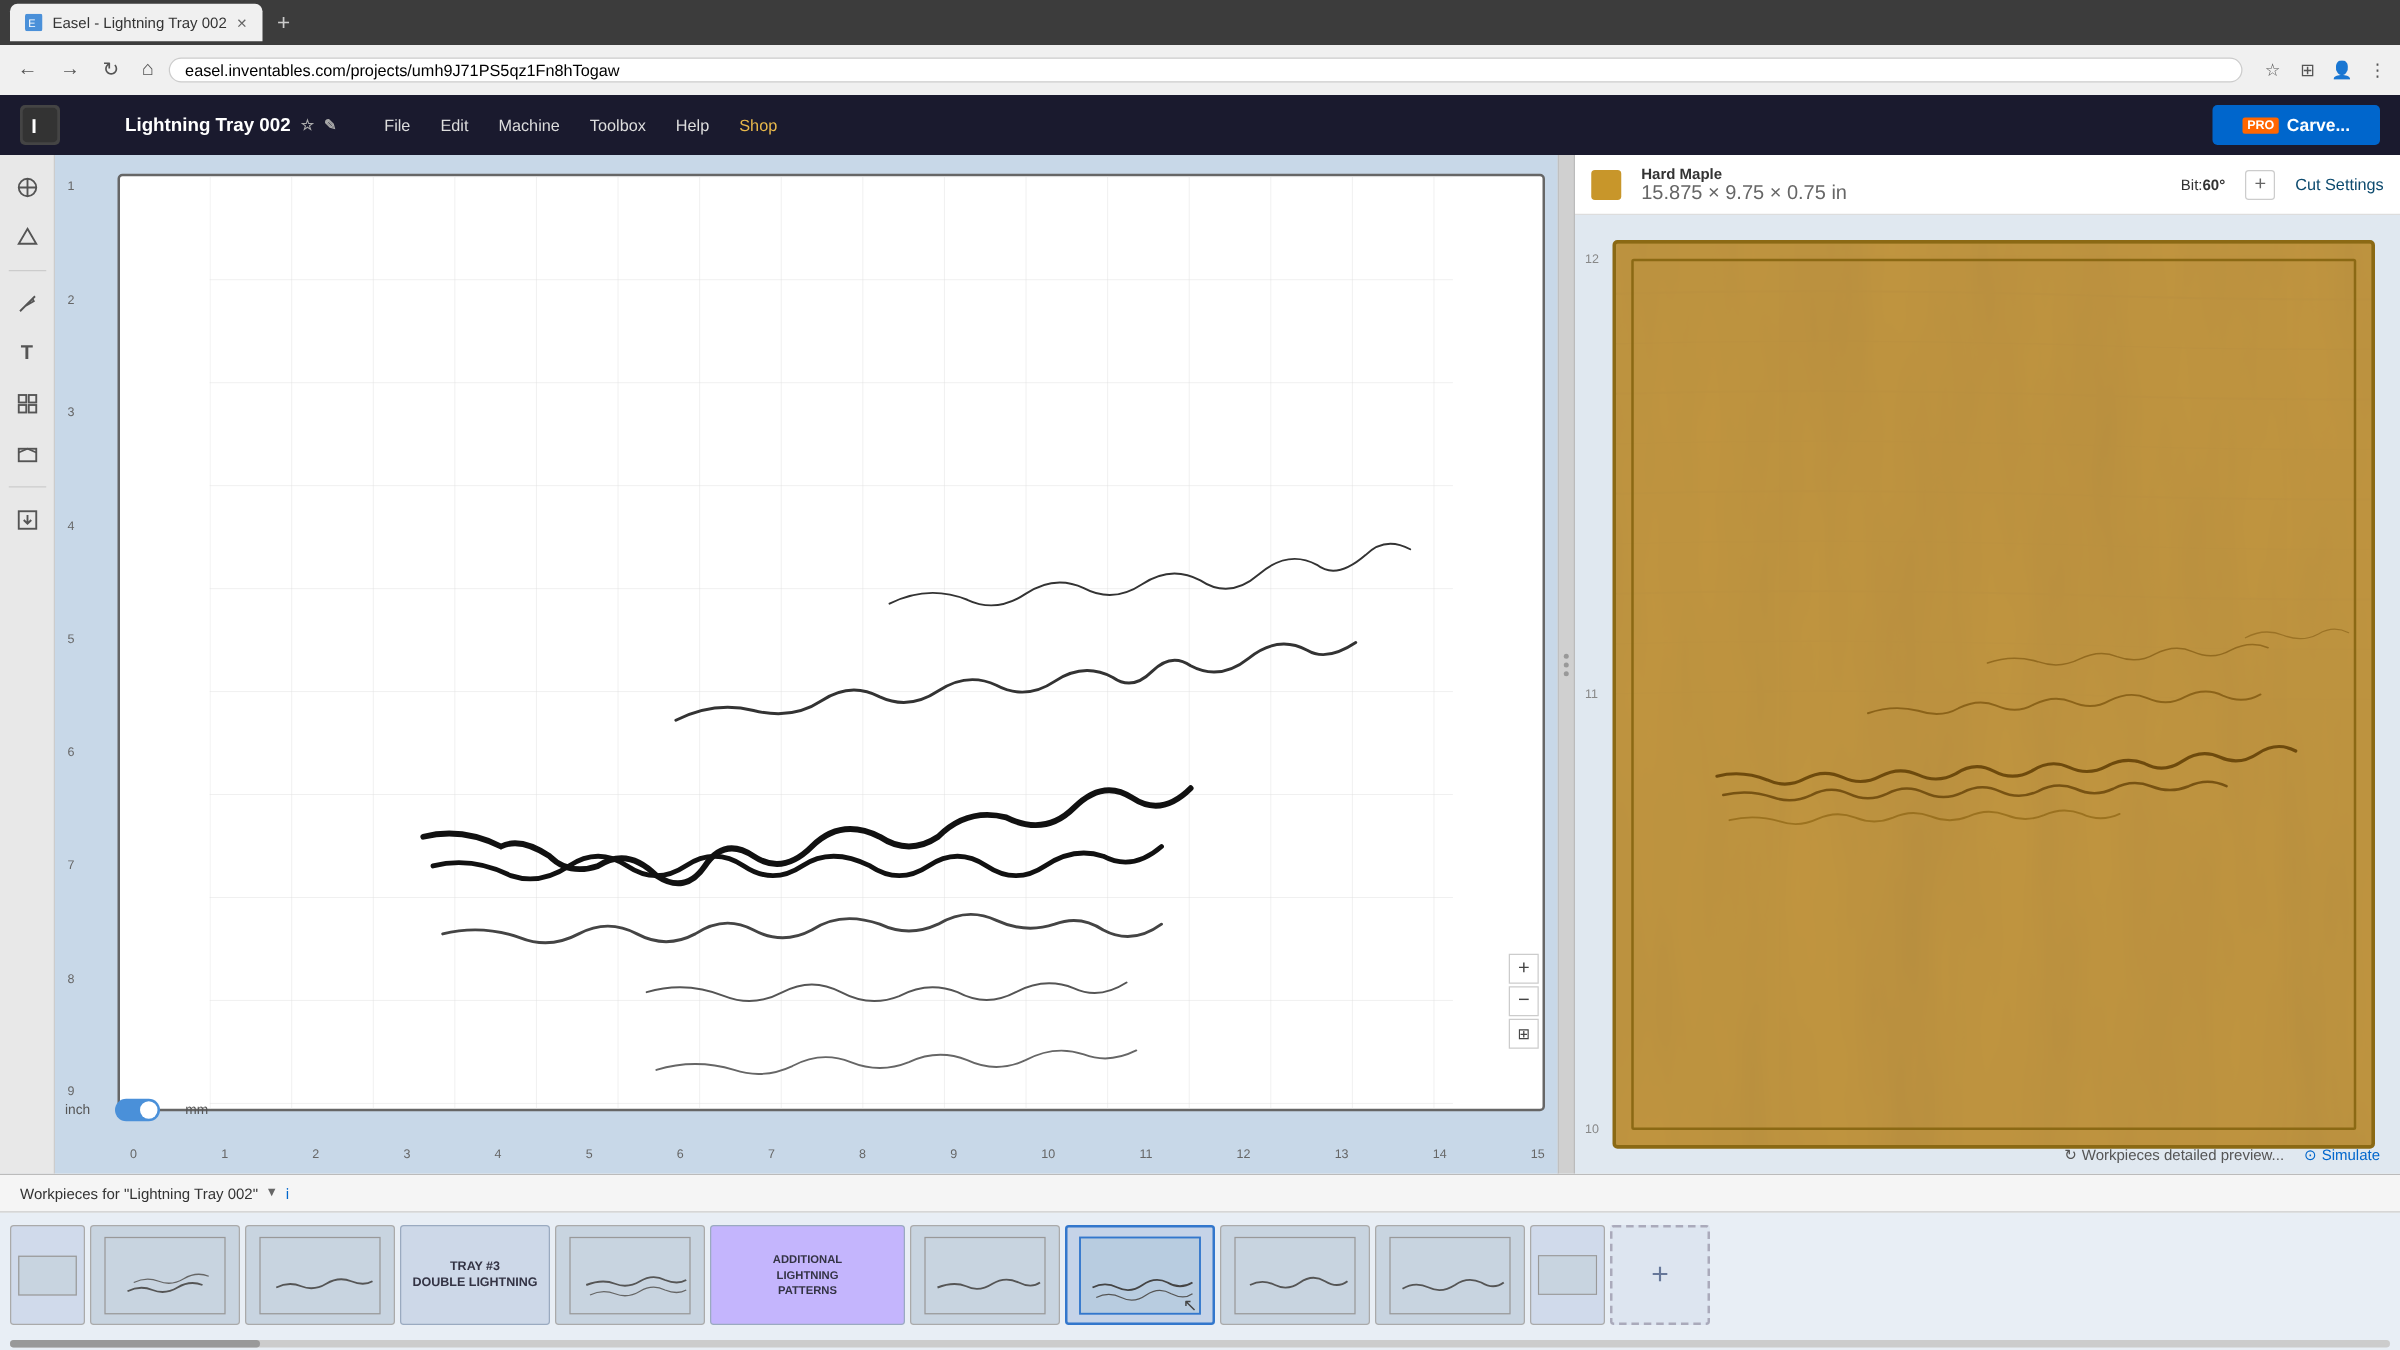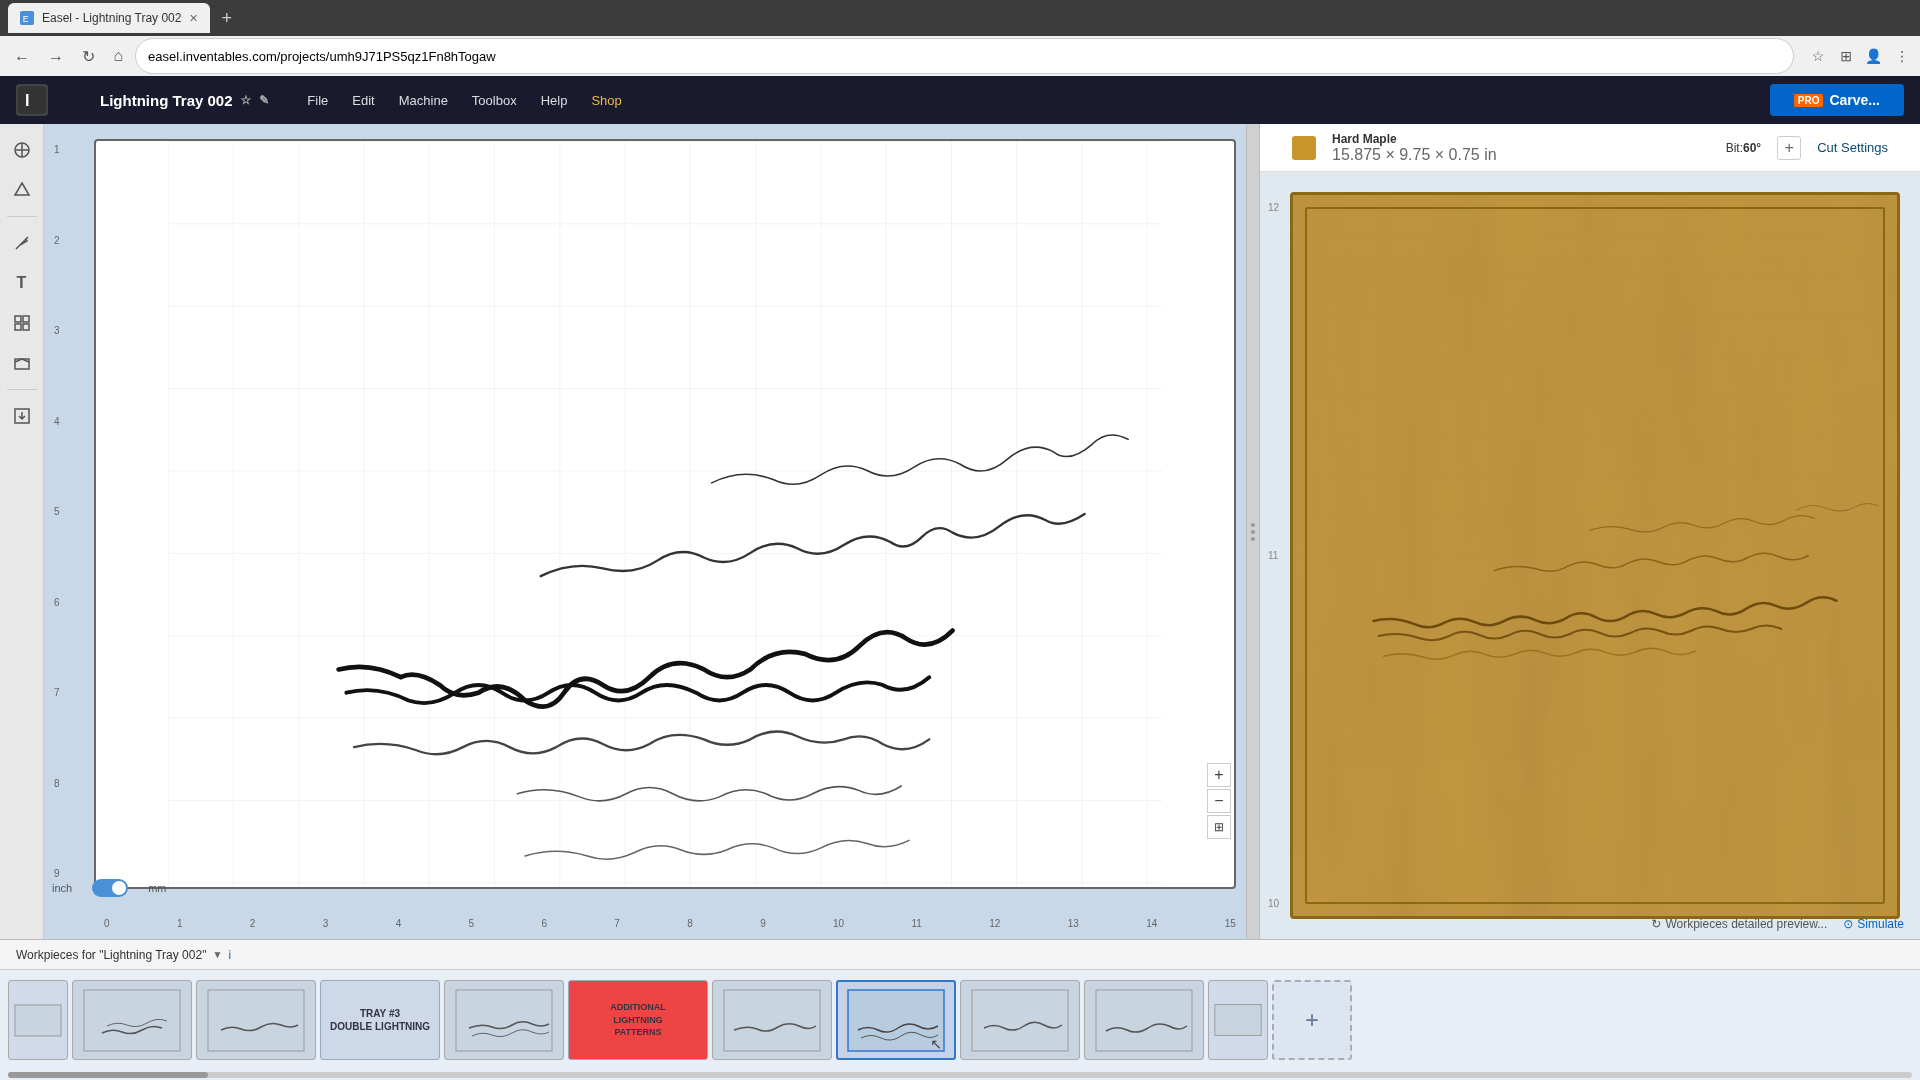--- a/index.html
+++ b/index.html
@@ -3,21 +3,21 @@
   <meta charset="utf-8">
   <style>
     * { margin: 0; padding: 0; box-sizing: border-box; }
     body { width: 1920px; height: 1080px; overflow: hidden; font-family: Arial, sans-serif; background: #f0f0f0; }
     .tab-bar { display: flex; align-items: center; background: #3c3c3c; height: 36px; padding: 0 8px; gap: 4px; }
     .tab { display: flex; align-items: center; background: #f0f0f0; border-radius: 6px 6px 0 0; padding: 0 12px; height: 30px; font-size: 12px; color: #333; gap: 8px; min-width: 200px; }
     .tab-close { color: #666; font-size: 14px; cursor: pointer; margin-left: auto; }
     .tab-new { background: none; border: none; color: #ccc; font-size: 18px; cursor: pointer; padding: 4px 8px; }
     .browser-controls { display: flex; align-items: center; background: #f0f0f0; height: 40px; padding: 0 8px; gap: 6px; }
     .nav-btn { background: none; border: none; font-size: 16px; color: #555; cursor: pointer; padding: 4px 6px; border-radius: 3px; }
-    .address-bar { flex: 1; height: 36px; border: 1px solid #ccc; border-radius: 20px; padding: 0 12px; font-size: 13px; background: white; }
+    .address-bar { flex: 1; height: 20px; border: 1px solid #ccc; border-radius: 20px; padding: 0 12px; font-size: 13px; background: white; }
     .browser-icons { display: flex; align-items: center; gap: 8px; margin-left: 8px; }
     .browser-icon { width: 20px; height: 20px; display: flex; align-items: center; justify-content: center; font-size: 14px; color: #555; cursor: pointer; }
 
     
     .app { display: flex; flex-direction: column; height: calc(1080px - 76px); background: #fff; }
 
     
     .app-header { display: flex; align-items: center; background: #1a1a2e; height: 48px; padding: 0 16px; gap: 20px; }
     .app-logo { width: 32px; height: 32px; background: #444; border-radius: 4px; display: flex; align-items: center; justify-content: center; }
     .app-title { color: white; font-size: 16px; font-weight: 600; display: flex; align-items: center; gap: 8px; }
@@ -49,21 +49,21 @@
     .zoom-controls { position: absolute; right: 10px; bottom: 80px; display: flex; flex-direction: column; gap: 2px; }
     .zoom-btn { width: 24px; height: 24px; background: white; border: 1px solid #ccc; display: flex; align-items: center; justify-content: center; cursor: pointer; font-size: 16px; color: #444; }
 
     
     .canvas-divider { width: 14px; background: #d0d0d0; display: flex; align-items: center; justify-content: center; cursor: col-resize; border-left: 1px solid #bbb; border-right: 1px solid #bbb; }
     .divider-dots { display: flex; flex-direction: column; gap: 3px; }
     .divider-dot { width: 4px; height: 4px; background: #999; border-radius: 50%; }
 
     
     .preview-area { width: 660px; background: #e0e8f0; display: flex; flex-direction: column; position: relative; }
-    .preview-toolbar { background: white; height: 48px; display: flex; align-items: center; padding: 0 32px; gap: 16px; border-bottom: 1px solid #ddd; }
+    .preview-toolbar { background: white; height: 48px; display: flex; align-items: center; padding: 0 13px; gap: 16px; border-bottom: 1px solid #ddd; }
     .material-swatch { width: 24px; height: 24px; background: #c8962a; border-radius: 3px; }
     .material-info { font-size: 12px; }
     .material-name { font-weight: 600; color: #333; }
     .material-dims { color: #666; font-size: 16px; }
     .bit-info { font-size: 12px; color: #333; margin-left: auto; }
     .plus-btn { width: 24px; height: 24px; background: white; border: 1px solid #ccc; border-radius: 3px; display: flex; align-items: center; justify-content: center; cursor: pointer; font-size: 16px; color: #666; }
     .cut-settings-btn { background: none; border: none; color: #0c4a6e; font-size: 13px; cursor: pointer; white-space: nowrap; }
 
     
     .preview-canvas { flex: 1; position: relative; overflow: hidden; }
@@ -395,21 +395,21 @@
         </div>
 
         <div class="thumbnail">
           <svg width="100" height="65" viewBox="0 0 100 65">
             <rect x="2" y="2" width="96" height="61" fill="#c8d4e0" stroke="#999" stroke-width="1"></rect>
             <path d="M 15 40 Q 28 35 38 39 Q 48 43 58 37 Q 68 31 78 36 Q 88 40 95 36" stroke="#555" stroke-width="1.5" fill="none"></path>
             <path d="M 18 48 Q 28 43 38 47 Q 48 51 58 45 Q 68 39 78 44 Q 88 48 95 44" stroke="#666" stroke-width="1" fill="none"></path>
           </svg>
         </div>
 
-        <div class="thumbnail labeled" style="background:#ef4444; border-color:#9aaac0; width:140px;">
+        <div class="thumbnail labeled" style="background:#c4b5fd; border-color:#9aaac0; width:156px;">
           <span style="font-size:9px;font-weight:700;text-align:center;color:#334;line-height:1.4;">ADDITIONAL<br>LIGHTNING<br>PATTERNS</span>
         </div>
 
         <div class="thumbnail">
           <svg width="100" height="65" viewBox="0 0 100 65">
             <rect x="2" y="2" width="96" height="61" fill="#c8d4e0" stroke="#999" stroke-width="1"></rect>
             <path d="M 12 42 Q 25 37 35 41 Q 45 46 56 39 Q 66 33 77 38 Q 87 43 94 38" stroke="#555" stroke-width="1.5" fill="none"></path>
           </svg>
         </div>
 

